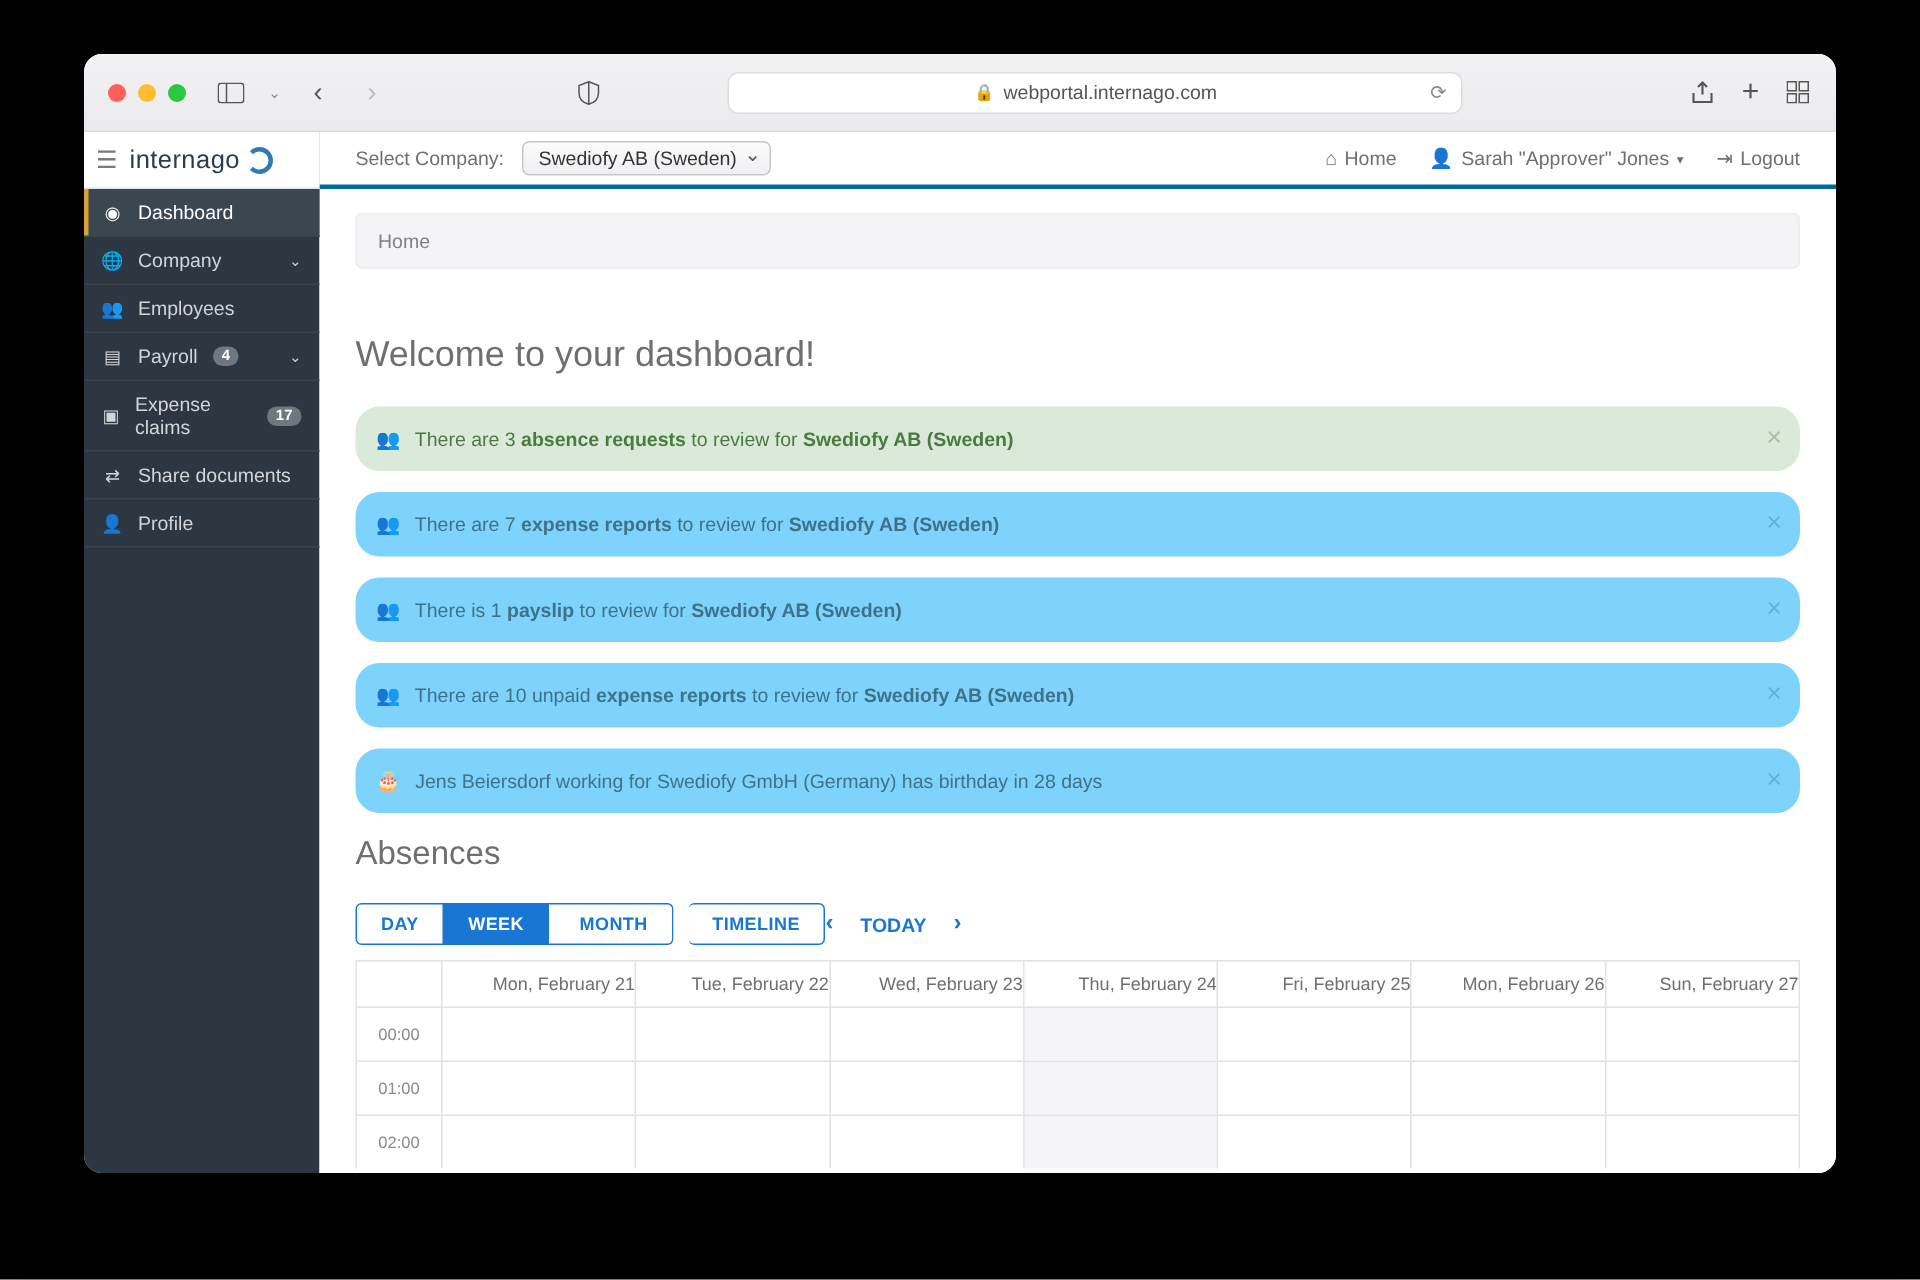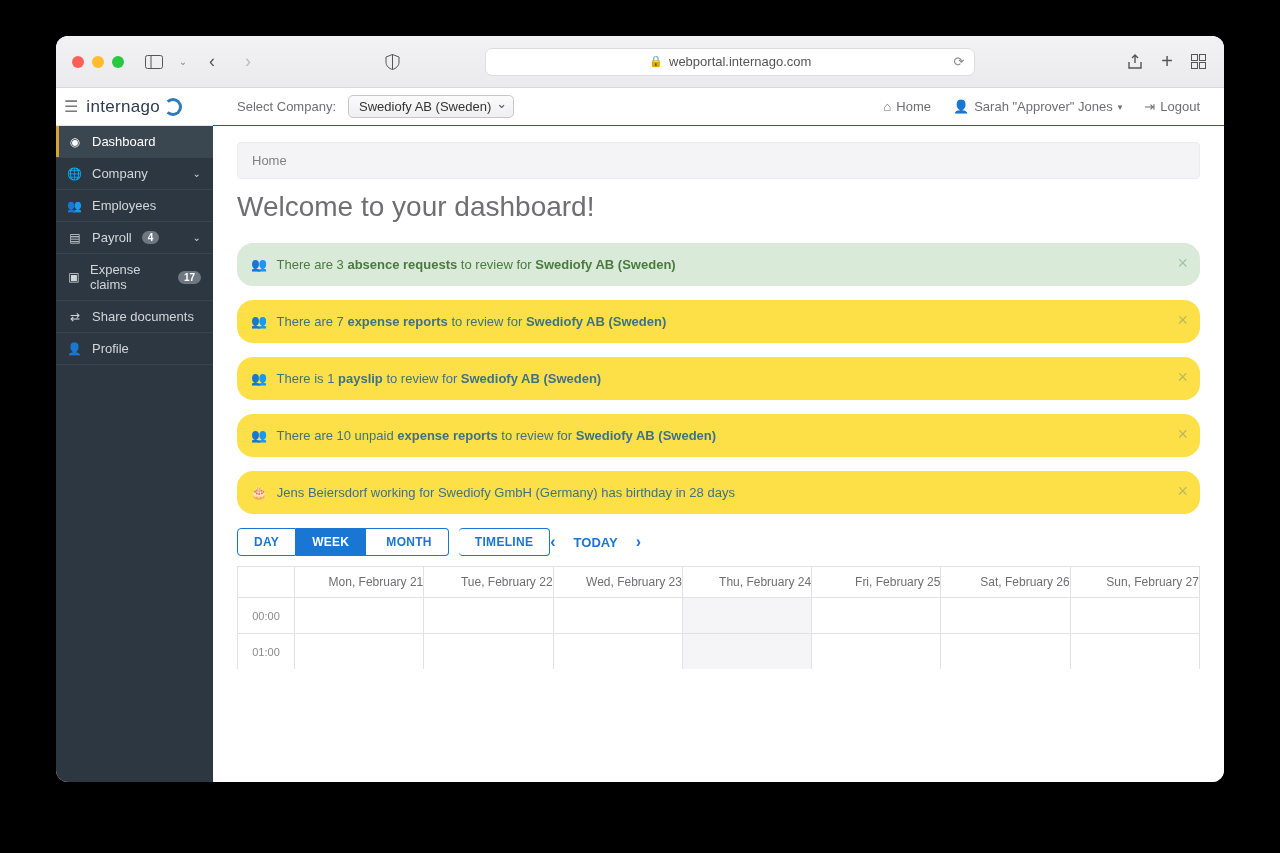--- a/index.html
+++ b/index.html
@@ -90,21 +90,21 @@
   .side-item .chev { margin-left: auto; font-size: 10px; }
   .side-item .badge {
     background: #6e7881; color: #fff; font-size: 10px; font-weight: 700;
     padding: 1px 6px; border-radius: 8px;
   }
   .side-icon { width: 14px; display:inline-flex; justify-content:center; font-size:12px; }
 
   
   .main-col { flex: 1; background: #fff; display: flex; flex-direction: column; overflow: hidden; }
   .topbar {
-    height: 38px; border-bottom: 1px solid #0369a1;
+    height: 38px; border-bottom: 3px solid #0369a1;
     display: flex; align-items: center; padding: 0 24px; gap: 12px;
     font-size: 13px; color: #6f6f72; text-align: center;
   }
   .company-select {
     background: linear-gradient(#fbfbfb,#efeff1);
     border: 1px solid #c7c7cb; border-radius: 5px;
     padding: 3px 22px 3px 10px;
     font-size: 13px; color: #333;
     position: relative;
   }
@@ -113,32 +113,32 @@
   }
   .topbar .right { margin-left: auto; display: flex; gap: 22px; color: #6f6f72; align-items:center; }
   .topbar .right .lnk { display:flex; align-items:center; gap:5px; cursor:pointer; }
   .topbar .right .lnk .caret { font-size:9px; }
 
   .content { padding: 16px 24px 0 24px; overflow-y: auto; flex:1; }
   .breadcrumb {
     background: #f4f4f6; border: 1px solid #ececef; border-radius: 4px;
     padding: 10px 14px; color: #818184; font-size: 13px;
   }
-  .page-title { margin: 12px 0 20px; font-size: 28px; font-weight: 400; color: #6f6f72; }
+  .page-title { margin: 44px 0 20px; font-size: 24px; font-weight: 400; color: #6f6f72; }
 
   .alert {
     border-radius: 16px; padding: 14px 38px 14px 14px; margin-bottom: 14px;
     position: relative; font-size: 13px;
   }
   .alert .close-x {
     position: absolute; right: 12px; top: 10px; color: inherit; opacity: 0.35;
     font-size: 18px; cursor: pointer;
   }
   .alert.green { background: #d9ead8; color: #4a7a3f; }
-  .alert.blue  { background: #fde047; color: #3e7289; }
+  .alert.blue  { background: #7dd3fc; color: #3e7289; }
   .alert .lead-icon { margin-right: 6px; }
   .alert b { font-weight: 700; }
 
   .section-title { margin: 6px 0 20px; font-size: 22px; font-weight: 400; color: #6f6f72; }
 
   
   .cal-toolbar { display:flex; align-items:center; margin-bottom: 10px; }
   .view-group { display:flex; border-radius: 4px; overflow: visible; }
   .view-btn {
     border: 1px solid #1976d2; color: #1976d2; background:#fff;
@@ -314,20 +314,21 @@
           <span class="lead-icon">👥</span>
           <span>There are 10 unpaid </span><b>expense reports</b><span> to review for </span><b>Swediofy AB (Sweden)</b>
           <span class="close-x">×</span>
         </div>
         <div class="alert blue">
           <span class="lead-icon">🎂</span>
           <span>Jens Beiersdorf working for Swediofy GmbH (Germany) has birthday in 28 days</span>
           <span class="close-x">×</span>
         </div>
 
+        <h2 class="section-title">Absences</h2>
 
         <div class="cal-toolbar">
           <div class="view-group">
             <div class="view-btn">DAY</div>
             <div class="view-btn active">WEEK</div>
             <div class="view-btn">MONTH</div>
             <div class="view-btn sep">TIMELINE</div>
           </div>
           <div class="cal-nav">
             <span class="arrow">‹</span>
@@ -337,21 +338,21 @@
         </div>
 
         <div class="cal-grid">
           <div class="cal-head">
             <div class="cal-time-col"></div>
             <div class="cal-day-head">Mon, February 21</div>
             <div class="cal-day-head">Tue, February 22</div>
             <div class="cal-day-head">Wed, February 23</div>
             <div class="cal-day-head">Thu, February 24</div>
             <div class="cal-day-head">Fri, February 25</div>
-            <div class="cal-day-head">Sat, February 26</div>
+            <div class="cal-day-head">Mon, February 26</div>
             <div class="cal-day-head">Sun, February 27</div>
           </div>
           <div class="cal-row">
             <div class="time">00:00</div>
             <div class="cell"></div>
             <div class="cell"></div>
             <div class="cell"></div>
             <div class="cell thu"></div>
             <div class="cell"></div>
             <div class="cell"></div>
@@ -360,18 +361,28 @@
           <div class="cal-row">
             <div class="time">01:00</div>
             <div class="cell"></div>
             <div class="cell"></div>
             <div class="cell"></div>
             <div class="cell thu"></div>
             <div class="cell"></div>
             <div class="cell"></div>
             <div class="cell"></div>
           </div>
+          <div class="cal-row">
+            <div class="time">02:00</div>
+            <div class="cell"></div>
+            <div class="cell"></div>
+            <div class="cell"></div>
+            <div class="cell thu"></div>
+            <div class="cell"></div>
+            <div class="cell"></div>
+            <div class="cell"></div>
+          </div>
         </div>
 
       </div>
     </div>
   </div>
 </div>
 
 </body></html>

